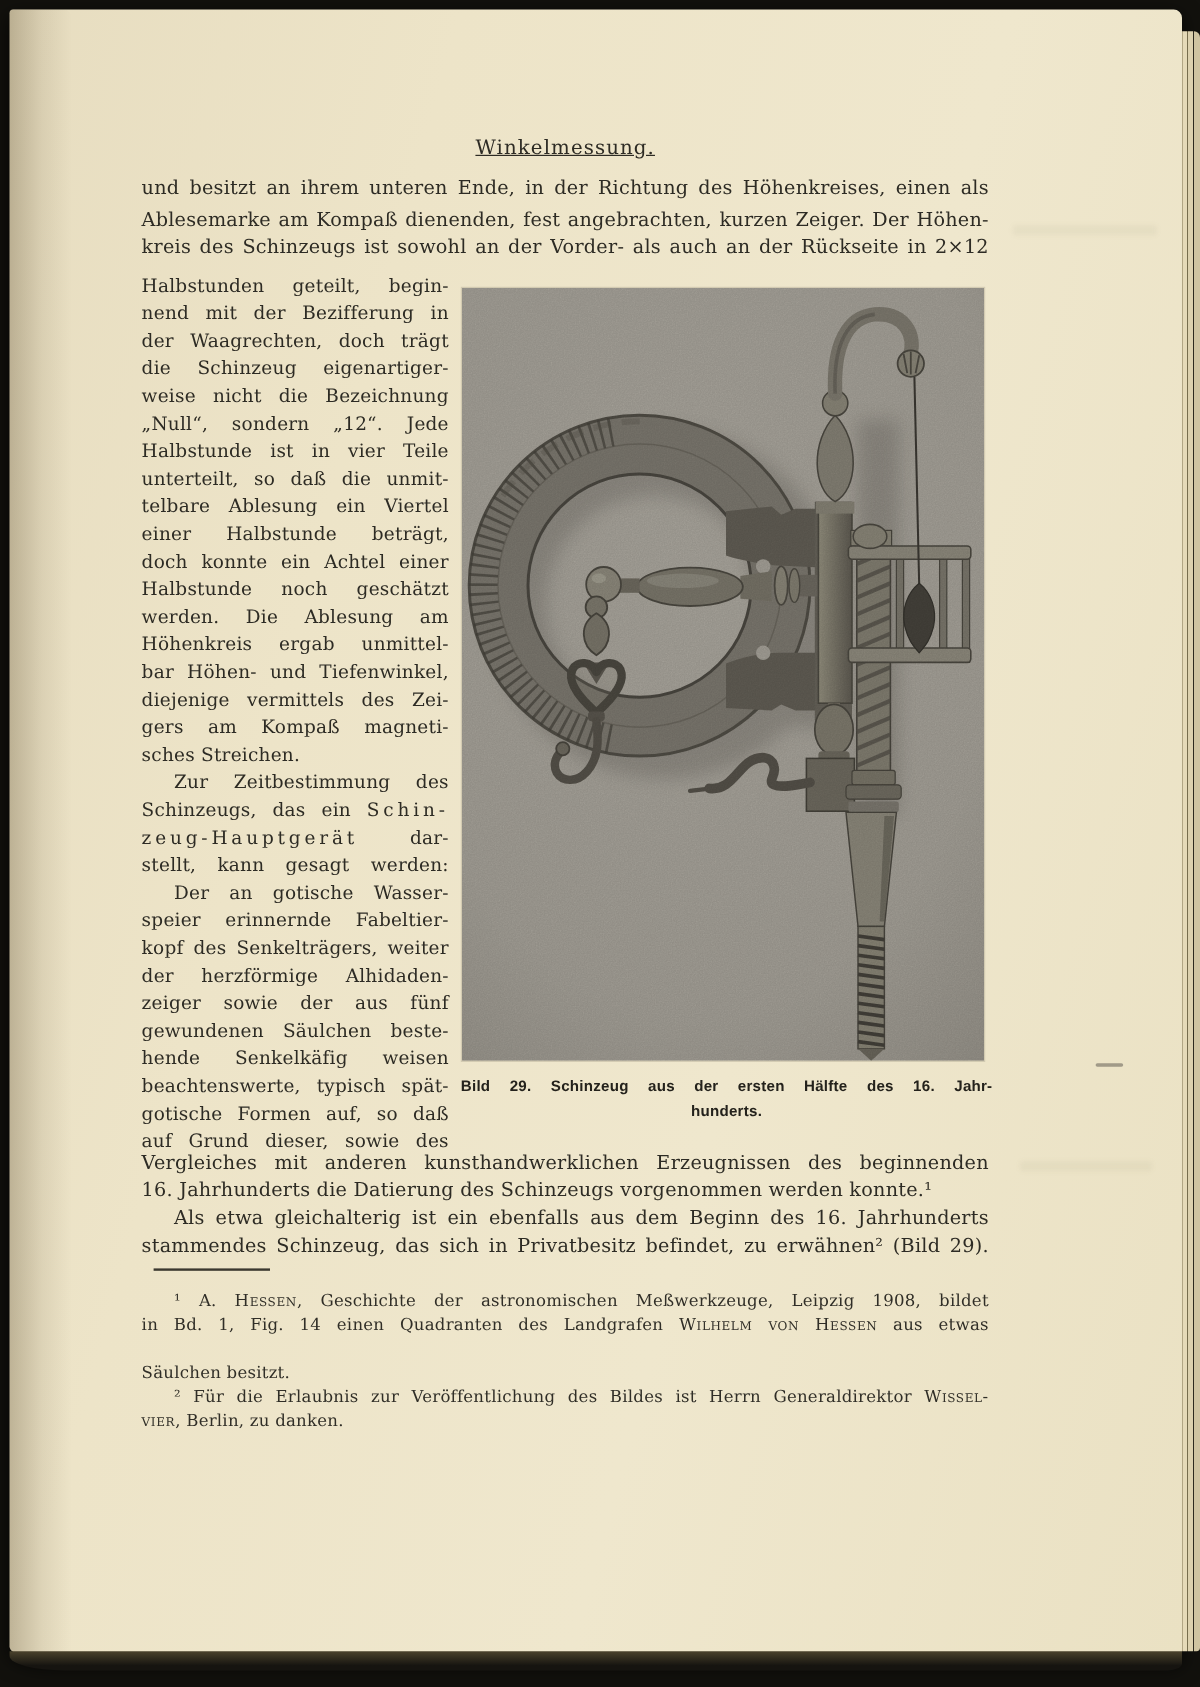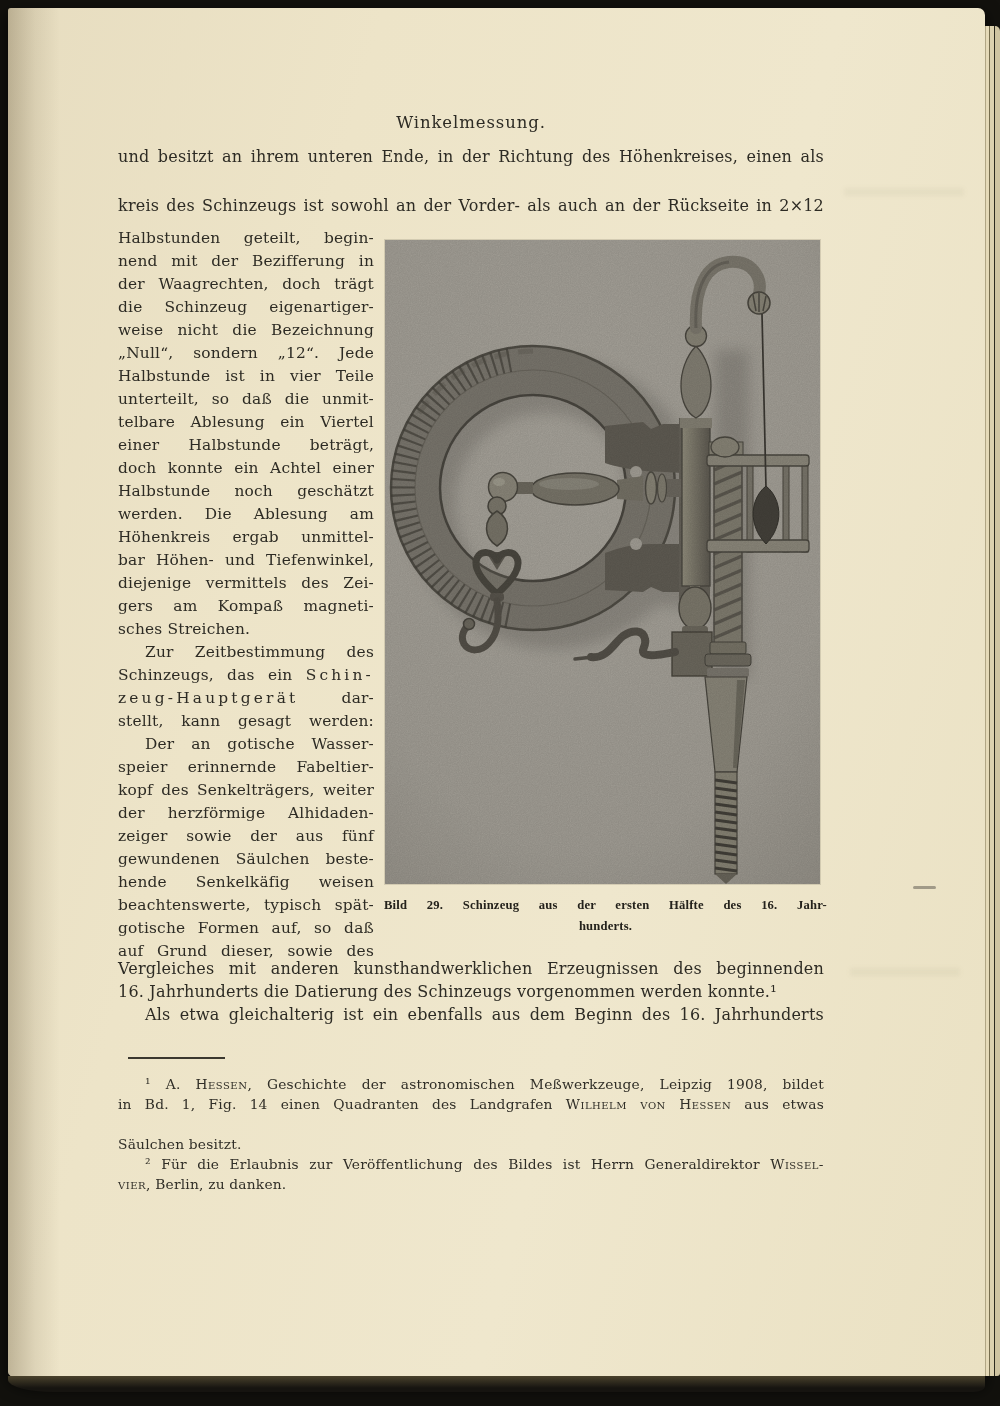--- a/index.html
+++ b/index.html
@@ -21,43 +21,44 @@
         border-radius:0 0 12px 46px / 0 0 6px 12px;}
   .ln{position:absolute;left:110px;width:706px;font-size:16px;line-height:20px;
       color:#2d2b24;text-align:justify;text-align-last:justify;letter-spacing:.2px;}
   .ln.last{text-align-last:left;}
   .ln.ind{text-indent:27px;}
   .col{width:256px;font-size:15.4px;}
   .fn{font-size:13.8px;color:#302e27;}
   .sp{letter-spacing:3.2px;}
   .sc{font-variant:small-caps;letter-spacing:.5px;}
   .hdr{position:absolute;left:110px;top:105px;width:706px;font-size:16.5px;
-       letter-spacing:.9px;color:#2d2b24;text-align:center;}
+       letter-spacing:.9px;color:#2d2b24;text-align:center;text-decoration:underline;}
   .pagenum{position:absolute;left:110px;top:104px;width:696px;font-size:16.5px;
        color:#2d2b24;text-align:right;}
   .figure{position:absolute;left:377px;top:232px;width:435px;height:644px;
        box-shadow:0 0 0 1px rgba(60,55,40,.15);}
-  .cap{position:absolute;left:376px;width:443px;font-family:Liberation Serif, serif;
+  .cap{position:absolute;left:376px;width:443px;font-family:Liberation Sans, sans-serif;
        font-weight:700;font-size:12.6px;letter-spacing:.2px;color:#24221c;
        text-align:justify;text-align-last:justify;}
   .cap.c2{text-align:center;text-align-last:center;}
   .rule{position:absolute;left:120px;top:1049px;width:97px;height:1.6px;background:#3b382f;}
   .artifact-dash{position:absolute;left:905px;top:878px;width:23px;height:3px;
        background:#55524a;opacity:.5;border-radius:2px;}
   .ghost{position:absolute;background:rgba(96,82,48,.055);filter:blur(2px);border-radius:2px;}
 </style>
 </head>
 <body>
 
 <div id="scan">
   <div class="page">
 
     <div class="hdr">Winkelmessung.</div>
 
     <div class="ln" style="top:139px">und besitzt an ihrem unteren Ende, in der Richtung des Höhenkreises, einen als</div>
+    <div class="ln" style="top:165px">Ablesemarke am Kompaß dienenden, fest angebrachten, kurzen Zeiger. Der Höhen-</div>
     <div class="ln" style="top:188px">kreis des Schinzeugs ist sowohl an der Vorder- als auch an der Rückseite in 2×12</div>
 
     <div class="ln col" style="top:220px">Halbstunden geteilt, begin-</div>
     <div class="ln col" style="top:243px">nend mit der Bezifferung in</div>
     <div class="ln col" style="top:266px">der Waagrechten, doch trägt</div>
     <div class="ln col" style="top:289px">die Schinzeug eigenartiger-</div>
     <div class="ln col" style="top:312px">weise nicht die Bezeichnung</div>
     <div class="ln col" style="top:335px">„Null“, sondern „12“. Jede</div>
     <div class="ln col" style="top:358px">Halbstunde ist in vier Teile</div>
     <div class="ln col" style="top:381px">unterteilt, so daß die unmit-</div>
@@ -215,20 +216,21 @@
         <rect width="435" height="644" filter="url(#grain)" opacity=".12"></rect>
       </svg>
     </div>
 
     <div class="cap" style="top:890px">Bild 29. Schinzeug aus der ersten Hälfte des 16. Jahr-</div>
     <div class="cap c2" style="top:911px">hunderts.</div>
 
     <div class="ln" style="top:951px">Vergleiches mit anderen kunsthandwerklichen Erzeugnissen des beginnenden</div>
     <div class="ln last" style="top:974px">16. Jahrhunderts die Datierung des Schinzeugs vorgenommen werden konnte.¹</div>
     <div class="ln ind" style="top:997px">Als etwa gleichalterig ist ein ebenfalls aus dem Beginn des 16. Jahrhunderts</div>
+    <div class="ln" style="top:1020px">stammendes Schinzeug, das sich in Privatbesitz befindet, zu erwähnen² (Bild 29).</div>
 
     <div class="rule"></div>
     <div class="ln fn ind" style="top:1066px"><span>¹ A. </span><span class="sc">Hessen</span><span>, Geschichte der astronomischen Meßwerkzeuge, Leipzig 1908, bildet</span></div>
     <div class="ln fn" style="top:1086px"><span>in Bd. 1, Fig. 14 einen Quadranten des Landgrafen </span><span class="sc">Wilhelm von Hessen</span><span> aus etwas</span></div>
     <div class="ln fn last" style="top:1126px">Säulchen besitzt.</div>
     <div class="ln fn ind" style="top:1146px"><span>² Für die Erlaubnis zur Veröffentlichung des Bildes ist Herrn Generaldirektor </span><span class="sc">Wissel-</span></div>
     <div class="ln fn last" style="top:1166px"><span class="sc">vier</span><span>, Berlin, zu danken.</span></div>
 
     <div class="artifact-dash"></div>
     <div class="ghost" style="left:836px;top:180px;width:120px;height:8px"></div>

